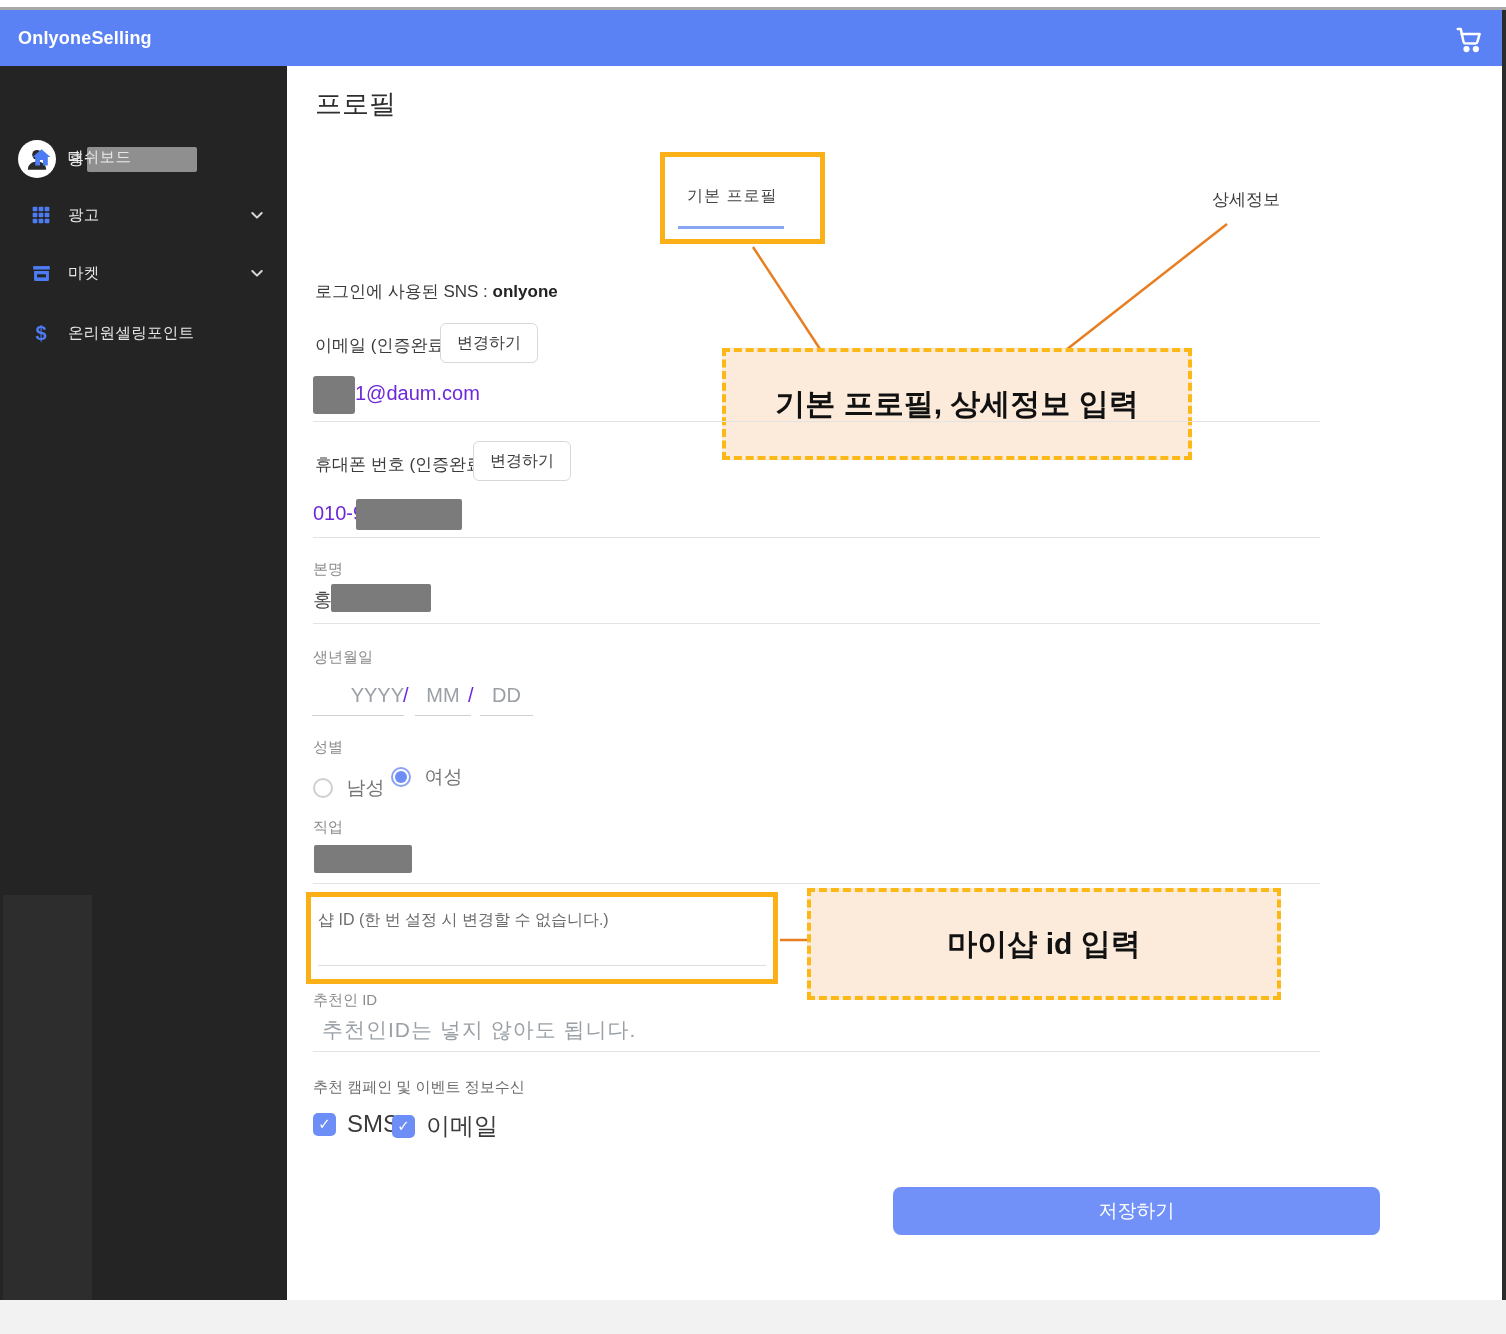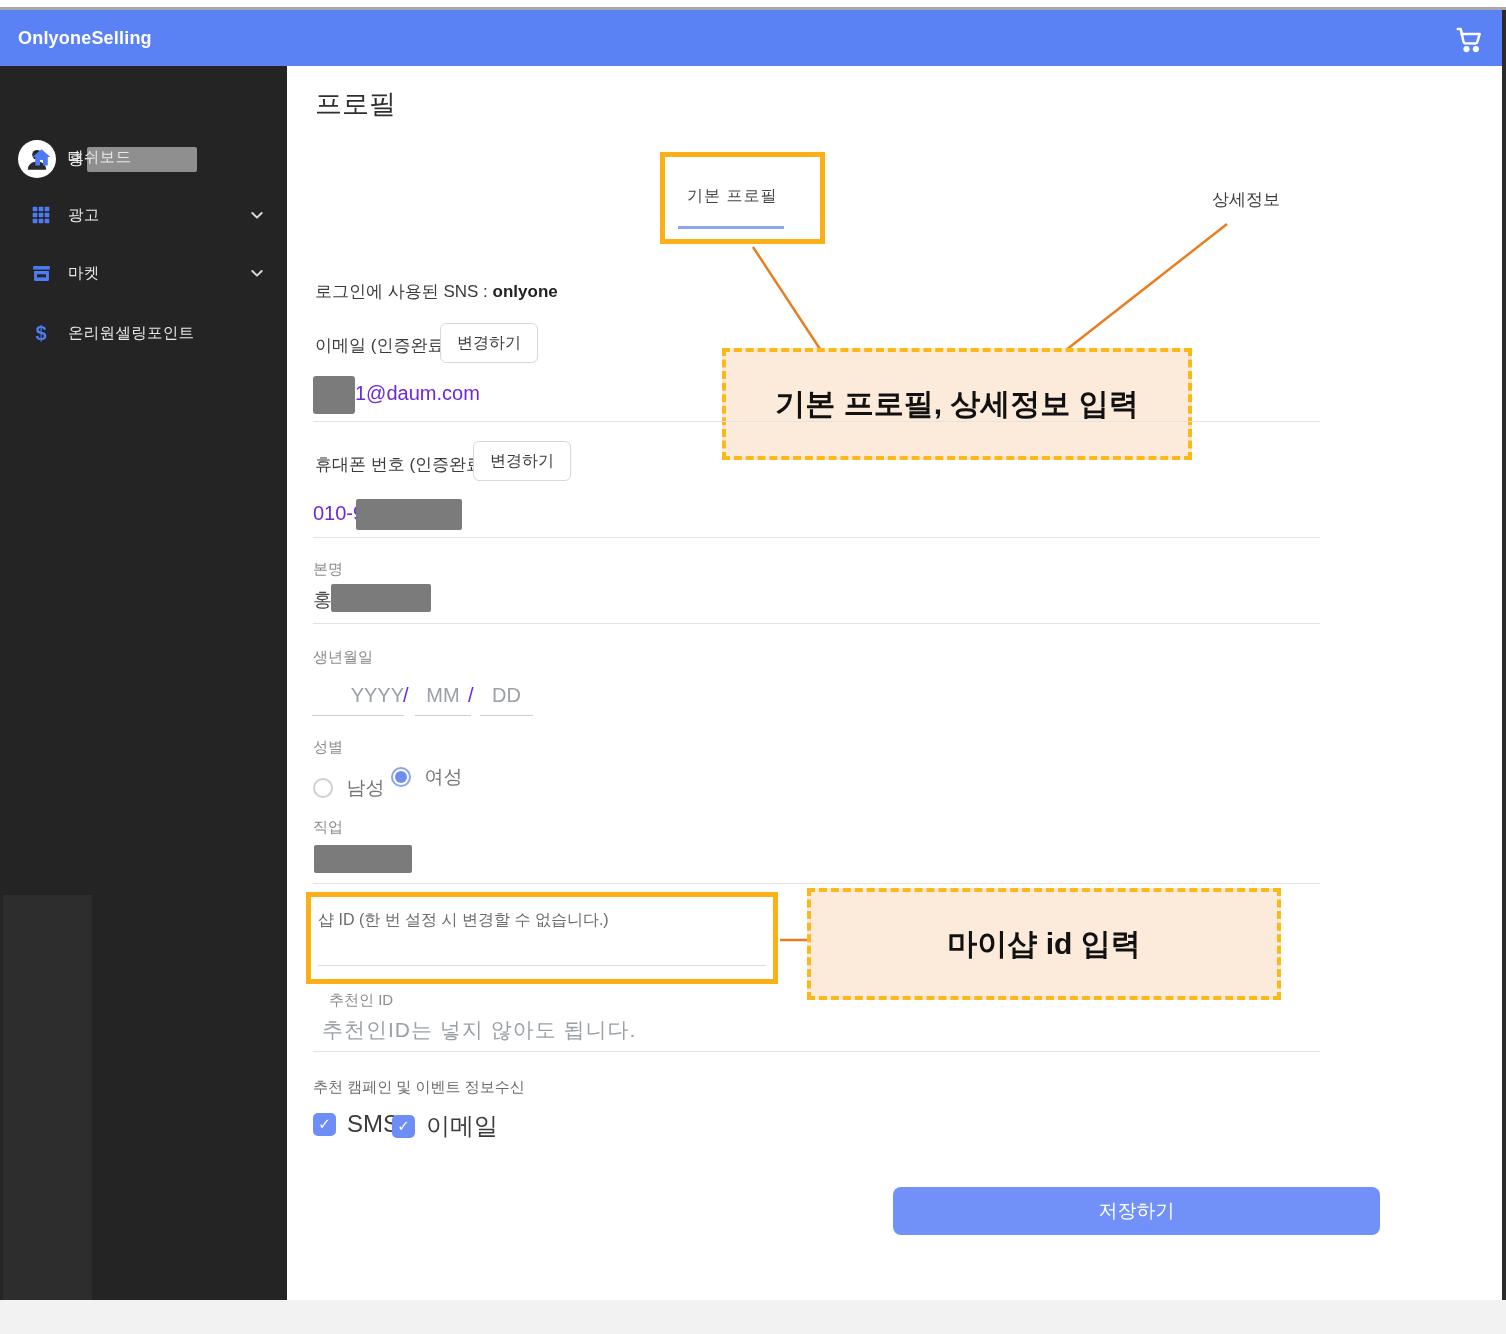--- a/index.html
+++ b/index.html
@@ -210,21 +210,21 @@
 <div class="abs slabel" style="left:313px;top:818px;">직업</div>
 <div class="abs input" style="left:313px;top:840px;width:1007px;height:44px;">
   <span class="redact" style="position:absolute;left:1px;top:5px;width:98px;height:28px;background:#7b7b7b;"></span>
 </div>
 
 <div class="abs shop-box"></div>
 <div class="abs input" style="left:318px;top:900px;width:448px;height:66px;border-color:#dddddd;">
   <span style="position:absolute;left:0;top:10px;font-size:16px;color:#6b6b6b;" class="ph">샵 ID (한 번 설정 시 변경할 수 없습니다.)</span>
 </div>
 
-<div class="abs slabel" style="left:329px;top:991px;">추천인 ID</div>
+<div class="abs slabel" style="left:313px;top:991px;">추천인 ID</div>
 <div class="abs input" style="left:313px;top:1010px;width:1007px;height:42px;">
   <span class="ph" style="position:absolute;left:9px;top:6px;font-size:21px;letter-spacing:1px;">추천인ID는 넣지 않아도 됩니다.</span>
 </div>
 
 <div class="abs" style="left:313px;top:1078px;font-size:15px;color:#6b6b6b;text-align:right;">추천 캠페인 및 이벤트 정보수신</div>
 <div class="abs" style="left:313px;top:1110px;display:flex;align-items:center;gap:11px;">
   <span class="cbx">✓</span>
   <span class="cbx-label">SMS</span>
 </div>
 <div class="abs" style="left:392px;top:1110px;display:flex;align-items:center;gap:11px;">

